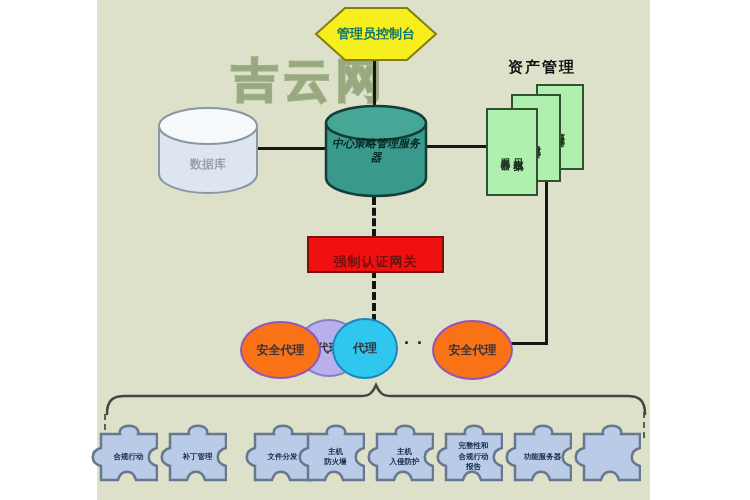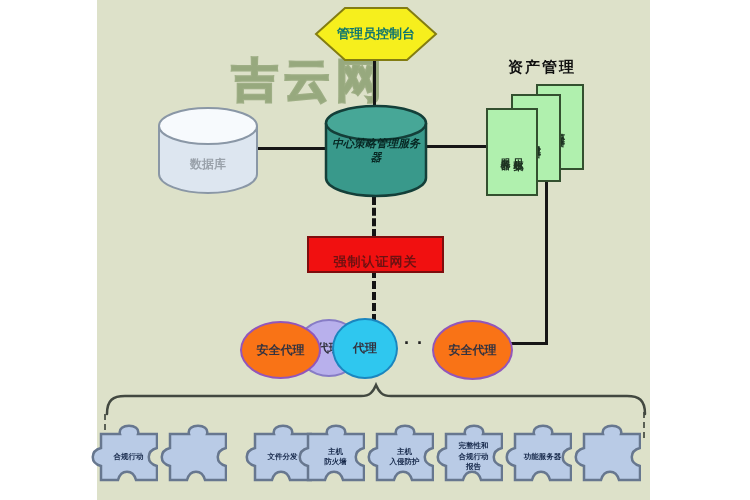--- a/index.html
+++ b/index.html
@@ -126,20 +126,21 @@
   <div class="pz" style="left:88px;">
     <svg width="70" height="62" viewBox="-8 0 70 62">
         <path d="M5,12 H24 c-3,-11 21,-11 18,0 H61 V26 c-11,3 -11,15 0,18 V58 H40 c-3,-11 -15,-11 -18,0 H5 V44 c-11,-3 -11,-15 0,-18 V12 Z" fill="#b9cbe6" stroke="#67778f" stroke-width="2.5"></path>
       </svg>
     <div class="pz-label">合规行动</div>
   </div>
   <div class="pz" style="left:157px;">
     <svg width="70" height="62" viewBox="-8 0 70 62">
         <path d="M5,12 H24 c-3,-11 21,-11 18,0 H61 V26 c-11,3 -11,15 0,18 V58 H40 c-3,-11 -15,-11 -18,0 H5 V44 c-11,-3 -11,-15 0,-18 V12 Z" fill="#b9cbe6" stroke="#67778f" stroke-width="2.5"></path>
       </svg>
+    <div class="pz-label">补丁管理</div>
   </div>
   <div class="pz" style="left:242px;">
     <svg width="70" height="62" viewBox="-8 0 70 62">
         <path d="M5,12 H24 c-3,-11 21,-11 18,0 H61 V26 c-11,3 -11,15 0,18 V58 H40 c-3,-11 -15,-11 -18,0 H5 V44 c-11,-3 -11,-15 0,-18 V12 Z" fill="#b9cbe6" stroke="#67778f" stroke-width="2.5"></path>
       </svg>
     <div class="pz-label">文件分发</div>
   </div>
   <div class="pz" style="left:295px;">
     <svg width="70" height="62" viewBox="-8 0 70 62">
         <path d="M5,12 H24 c-3,-11 21,-11 18,0 H61 V26 c-11,3 -11,15 0,18 V58 H40 c-3,-11 -15,-11 -18,0 H5 V44 c-11,-3 -11,-15 0,-18 V12 Z" fill="#b9cbe6" stroke="#67778f" stroke-width="2.5"></path>

